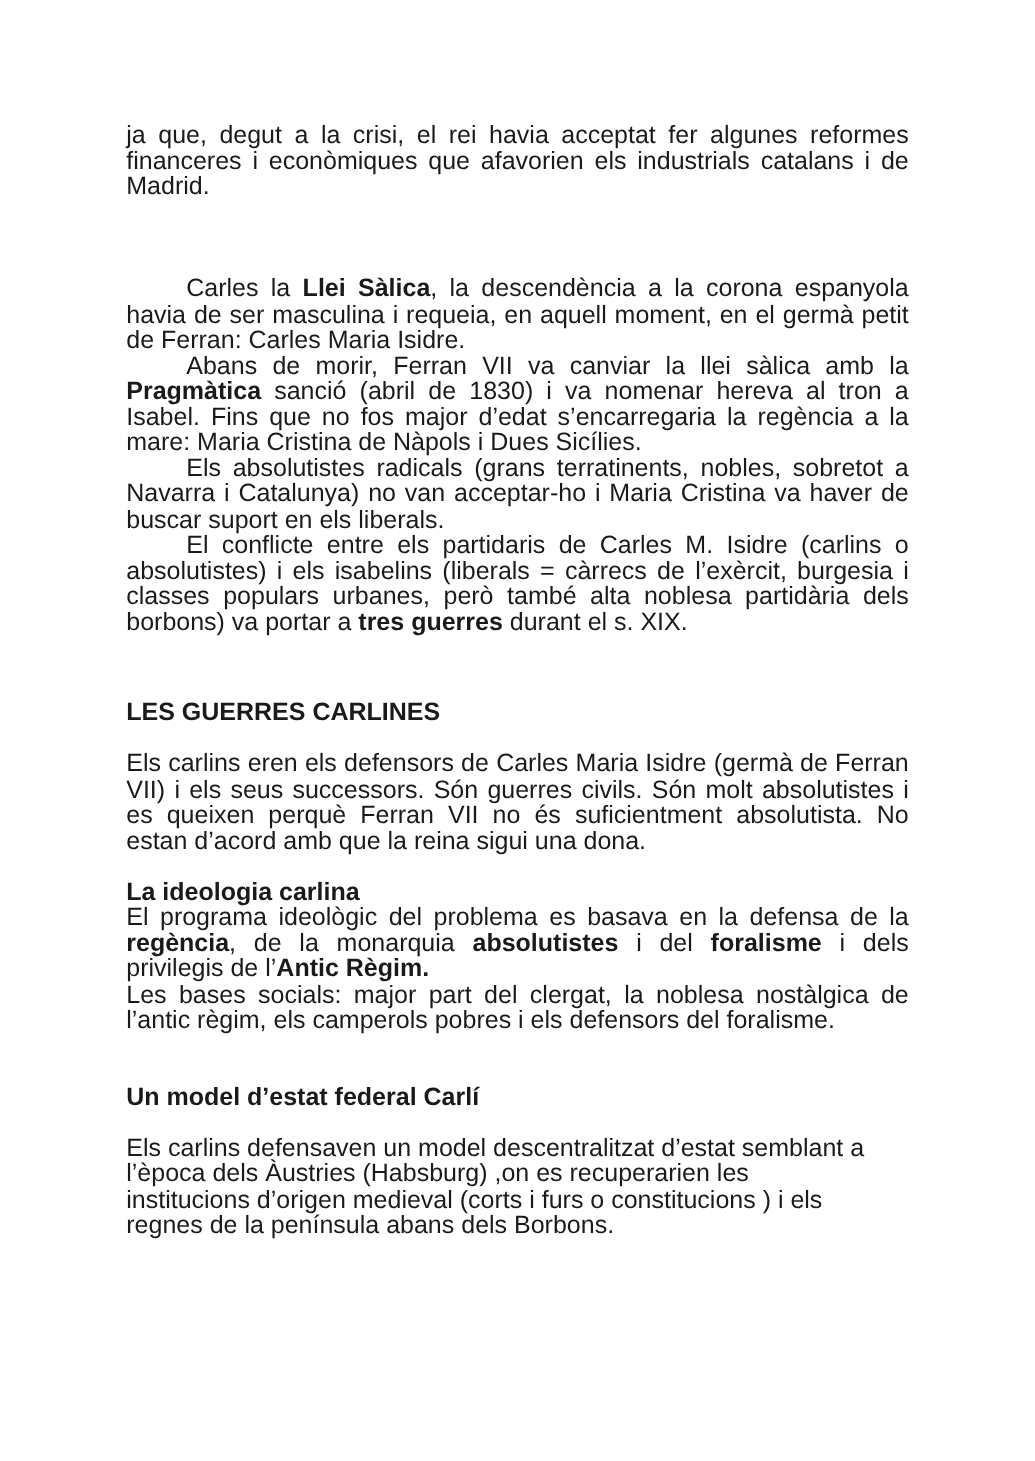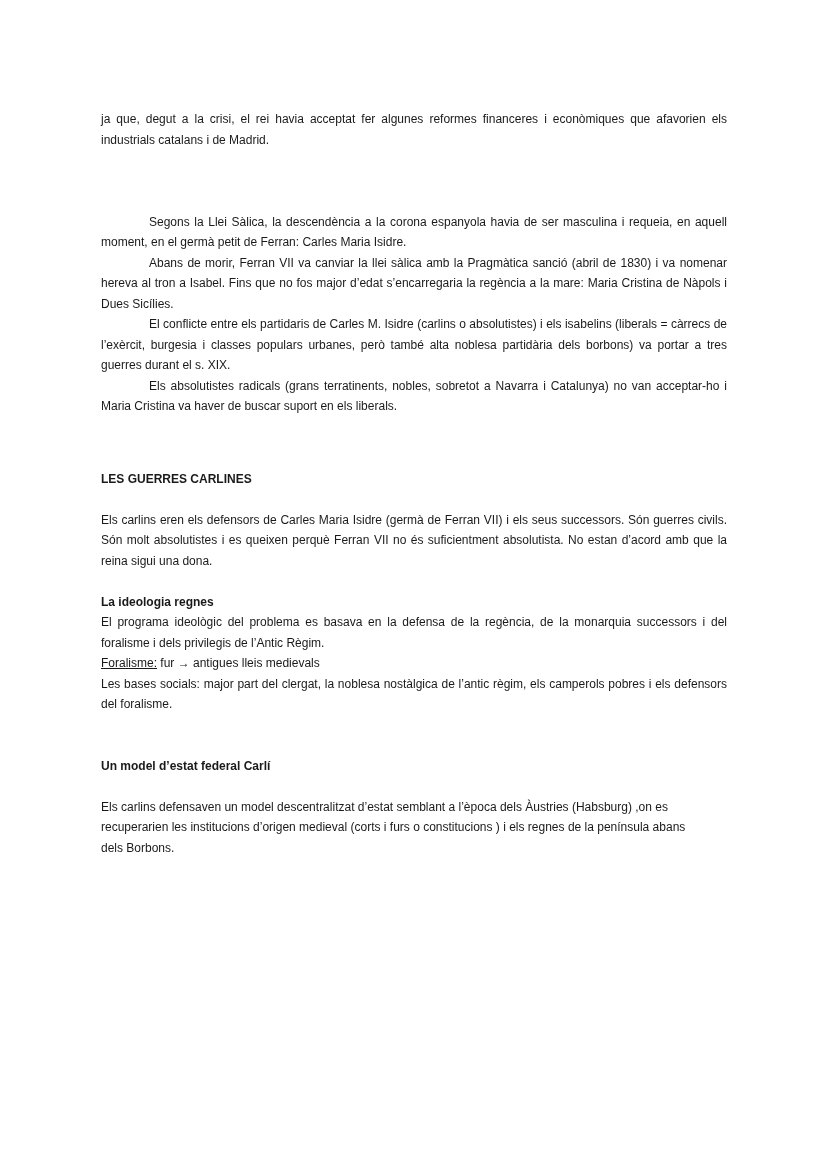--- a/index.html
+++ b/index.html
@@ -1,47 +1,46 @@
 <!DOCTYPE html>
 <html><head>
   <meta charset="utf-8">
   <style>
     html, body { margin: 0; padding: 0; background: #ffffff; }
     body { width: 828px; height: 1169px; position: relative; overflow: hidden;
            font-family: "Liberation Sans", sans-serif; color: #1a1a1a; }
-    .page { position: absolute; left: 101px; top: 109px; width: 626px; font-size: 12px; line-height: 20.5px; }
+    .page { position: absolute; left: 101px; top: 98px; width: 626px; font-size: 20px; line-height: 20.5px; }
     p { margin: 0; }
     .j { text-align: justify; text-align-last: left; }
     .ind { text-indent: 48px; }
     .gap1 { height: 20.5px; }
     .gap2 { height: 41px; }
-    .b { font-weight: normal; }
+    .b { font-weight: bold; }
     .u { text-decoration: underline; }
     .heading { font-weight: bold; }
   </style>
 </head>
 <body>
 
 <div class="page">
   <p class="j">ja que, degut a la crisi, el rei havia acceptat fer algunes reformes financeres i econòmiques que afavorien els industrials catalans i de Madrid.</p>
   <div class="gap1"></div>
   <div class="gap1"></div>
   <div class="gap1"></div>
-  <p class="j ind"><span>Segons la </span><span class="b">Llei Sàlica</span><span>, la descendència a la corona espanyola havia de ser masculina i requeia, en aquell moment, en el germà petit de Ferran: Carles Maria Isidre.</span></p>
+  <p class="j ind"><span>Carles la </span><span class="b">Llei Sàlica</span><span>, la descendència a la corona espanyola havia de ser masculina i requeia, en aquell moment, en el germà petit de Ferran: Carles Maria Isidre.</span></p>
   <p class="j ind"><span>Abans de morir, Ferran VII va canviar la llei sàlica amb la </span><span class="b">Pragmàtica</span><span> sanció (abril de 1830) i va nomenar hereva al tron a Isabel. Fins que no fos major d’edat s’encarregaria la regència a la mare: Maria Cristina de Nàpols i Dues Sicílies.</span></p>
+  <p class="j ind">Els absolutistes radicals (grans terratinents, nobles, sobretot a Navarra i Catalunya) no van acceptar-ho i Maria Cristina va haver de buscar suport en els liberals.</p>
   <p class="j ind"><span>El conflicte entre els partidaris de Carles M. Isidre (carlins o absolutistes) i els isabelins (liberals = càrrecs de l’exèrcit, burgesia i classes populars urbanes, però també alta noblesa partidària dels borbons) va portar a </span><span class="b">tres guerres</span><span> durant el s. XIX.</span></p>
-  <p class="j ind">Els absolutistes radicals (grans terratinents, nobles, sobretot a Navarra i Catalunya) no van acceptar-ho i Maria Cristina va haver de buscar suport en els liberals.</p>
   <div class="gap2"></div>
   <div style="height:11px"></div>
   <p class="heading">LES GUERRES CARLINES</p>
   <div class="gap1"></div>
   <p class="j">Els carlins eren els defensors de Carles Maria Isidre (germà de Ferran VII) i els seus successors. Són guerres civils. Són molt absolutistes i es queixen perquè Ferran VII no és suficientment absolutista. No estan d’acord amb que la reina sigui una dona.</p>
   <div class="gap1"></div>
-  <p class="heading">La ideologia regnes</p>
-  <p class="j"><span>El programa ideològic del problema es basava en la defensa de la </span><span class="b">regència</span><span>, de la monarquia </span><span class="b">successors</span><span> i del </span><span class="b">foralisme</span><span> i dels privilegis de l’</span><span class="b">Antic Règim.</span></p>
-  <p><span class="u">Foralisme:</span><span> fur → antigues lleis medievals</span></p>
+  <p class="heading">La ideologia carlina</p>
+  <p class="j"><span>El programa ideològic del problema es basava en la defensa de la </span><span class="b">regència</span><span>, de la monarquia </span><span class="b">absolutistes</span><span> i del </span><span class="b">foralisme</span><span> i dels privilegis de l’</span><span class="b">Antic Règim.</span></p>
   <p class="j">Les bases socials: major part del clergat, la noblesa nostàlgica de l’antic règim, els camperols pobres i els defensors del foralisme.</p>
   <div class="gap1"></div>
   <div class="gap1"></div>
   <p class="heading">Un model d’estat federal Carlí</p>
   <div class="gap1"></div>
   <p style="width:600px">Els carlins defensaven un model descentralitzat d’estat semblant a l’època dels Àustries (Habsburg) ,on es recuperarien les institucions d’origen medieval (corts i furs o constitucions ) i els regnes de la península abans dels Borbons.</p>
 </div>
 
 </body></html>

